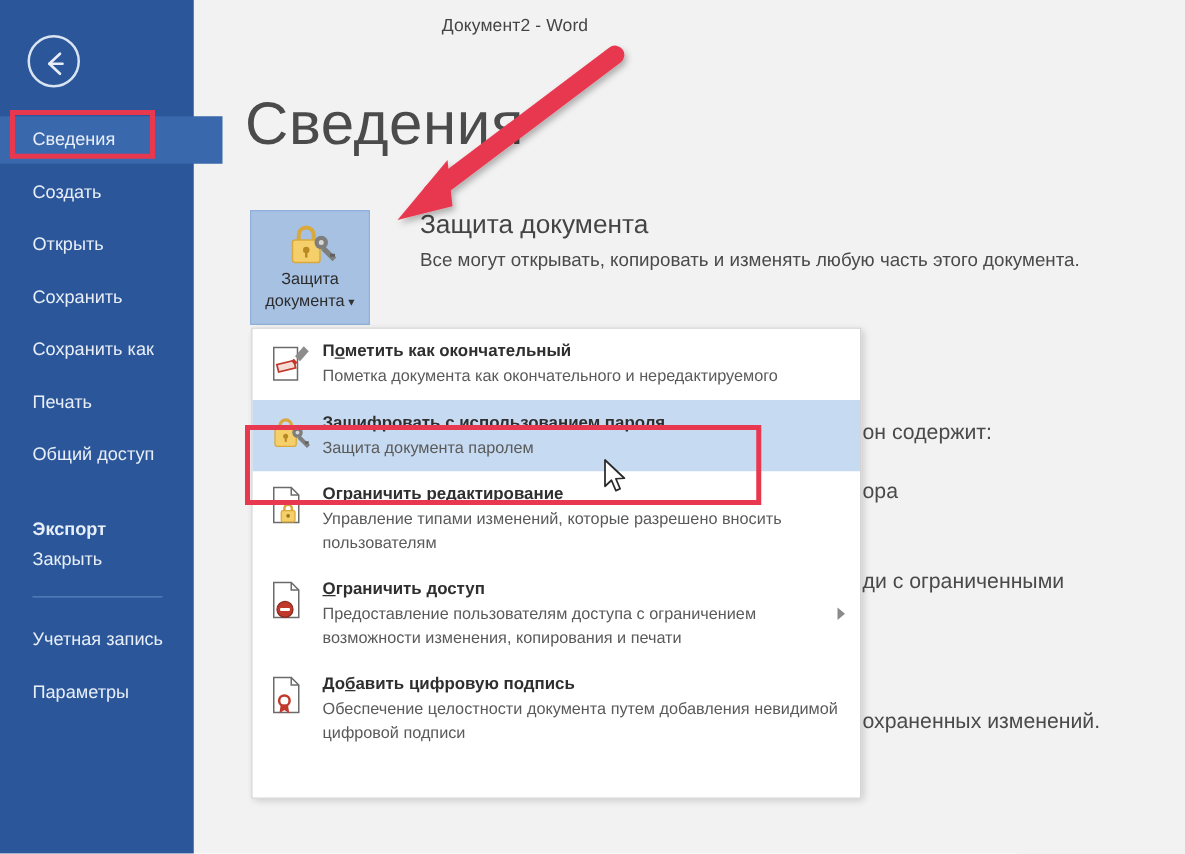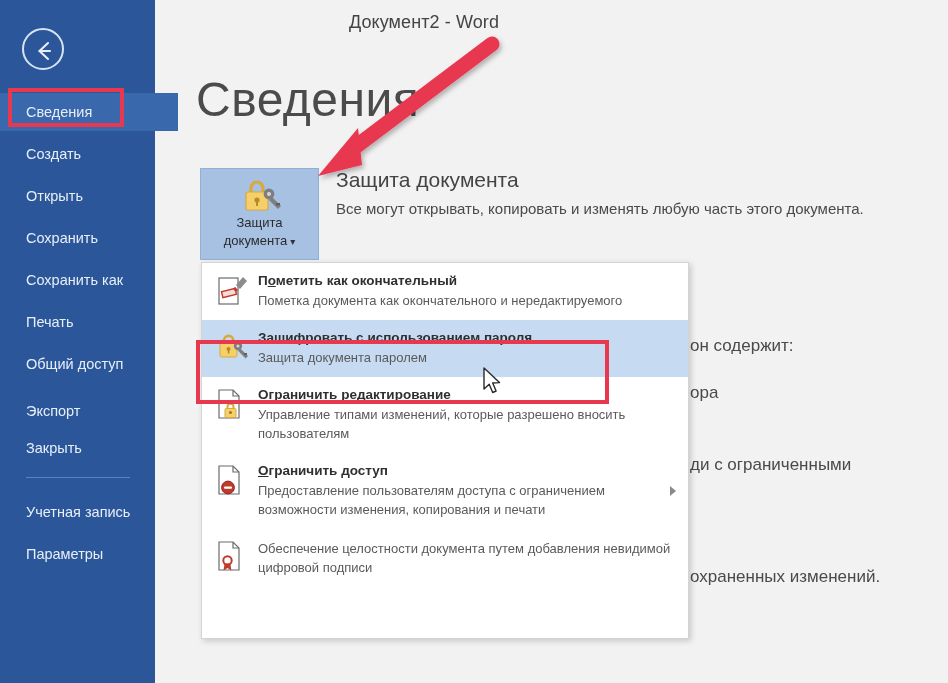--- a/index.html
+++ b/index.html
@@ -60,43 +60,43 @@
     left: 26px;
     width: 104px;
     height: 1px;
     background: #5a84bf;
   }
 
   
   #doc-title {
     position: absolute;
     top: 12px;
-    left: 12px;
+    left: 0;
     width: 824px;
     text-align: center;
-    font-size: 18px;
+    font-size: 14px;
     color: #444444;
     letter-spacing: .1px;
   }
 
   
   #page-heading {
     position: absolute;
     left: 196px; top: 72px;
     font-size: 48px;
     color: #4b4b4b;
     font-weight: 300;
     letter-spacing: .5px;
   }
 
   
   #protect-btn {
     position: absolute;
     left: 200px; top: 168px;
-    width: 119px; height: 92px;
+    width: 96px; height: 92px;
     background: #a7c1e3;
     border: 1px solid #8fb0d8;
     box-sizing: border-box;
     cursor: pointer;
     text-align: center;
   }
   #protect-btn .btn-label {
     position: absolute;
     left: 0; right: 0; top: 45px;
     font-size: 13px;
@@ -218,21 +218,21 @@
       </svg>
     </div>
     <div id="nav-list">
         <div class="nav-item selected" style="top: 93px;"><span>Сведения</span></div>
         <div class="nav-item" style="top: 135px;"><span>Создать</span></div>
         <div class="nav-item" style="top: 177px;"><span>Открыть</span></div>
         <div class="nav-item" style="top: 219px;"><span>Сохранить</span></div>
         <div class="nav-item" style="top: 261px;"><span>Сохранить как</span></div>
         <div class="nav-item" style="top: 303px;"><span>Печать</span></div>
         <div class="nav-item" style="top: 345px;"><span>Общий доступ</span></div>
-        <div class="nav-item" style="top: 392px;"><span>Экспорт</span></div>
+        <div class="nav-item" style="top: 405px; font-weight: bold;"><span>Экспорт</span></div>
         <div class="nav-item" style="top: 429px;"><span>Закрыть</span></div>
         <div class="nav-item" style="top: 493px;"><span>Учетная запись</span></div>
         <div class="nav-item" style="top: 535px;"><span>Параметры</span></div>
         <div class="nav-sep" style="top: 477px;"></div>
       </div>
   </div>
 
   <div id="doc-title">Документ2 - Word</div>
 
   <div id="page-heading">Сведения</div>
@@ -313,20 +313,21 @@
         <div class="menu-desc">Предоставление пользователям доступа с ограничением возможности изменения, копирования и печати</div>
         <span class="submenu-arrow"></span>
       </div>
       <div class="menu-item">
         <span class="menu-icon"><svg width="30" height="34" viewBox="0 0 30 34">
             <path d="M3 3 H17 L23 9 V31 H3 Z" fill="#ffffff" stroke="#6b6b6b" stroke-width="1.2"></path>
             <path d="M17 3 V9 H23" fill="none" stroke="#6b6b6b" stroke-width="1.2"></path>
             <circle cx="11.5" cy="21.5" r="4.2" fill="none" stroke="#c0392b" stroke-width="2"></circle>
             <path d="M8.6 24.6 L7.5 31.5 L11.5 29 L15.4 31.5 L14.3 24.6 Z" fill="#c0392b"></path>
           </svg></span>
+        <div class="menu-title"><span>До</span><u>б</u><span>авить цифровую подпись</span></div>
         <div class="menu-desc">Обеспечение целостности документа путем добавления невидимой цифровой подписи</div>
       </div>
     </div>
 
   <div class="annot-box" id="annot-sidebar"></div>
   <div class="annot-box" id="annot-encrypt"></div>
 
   <svg id="annot-arrow" viewBox="0 0 210 160">
     <defs>
       <filter id="arrshadow" x="-30%" y="-30%" width="180%" height="180%">

